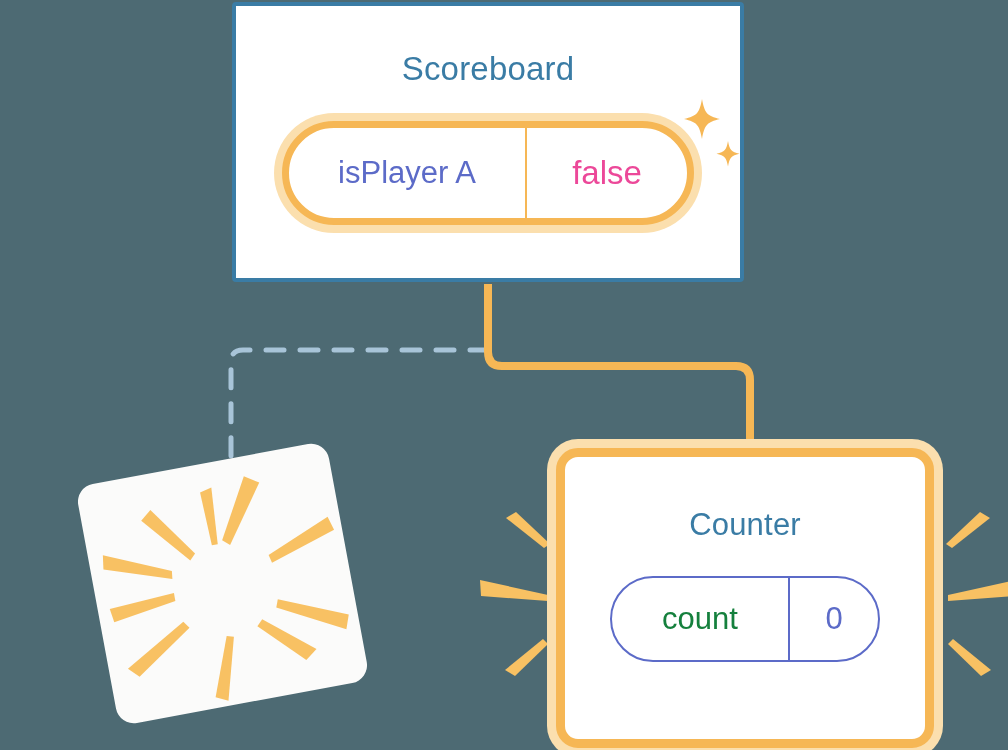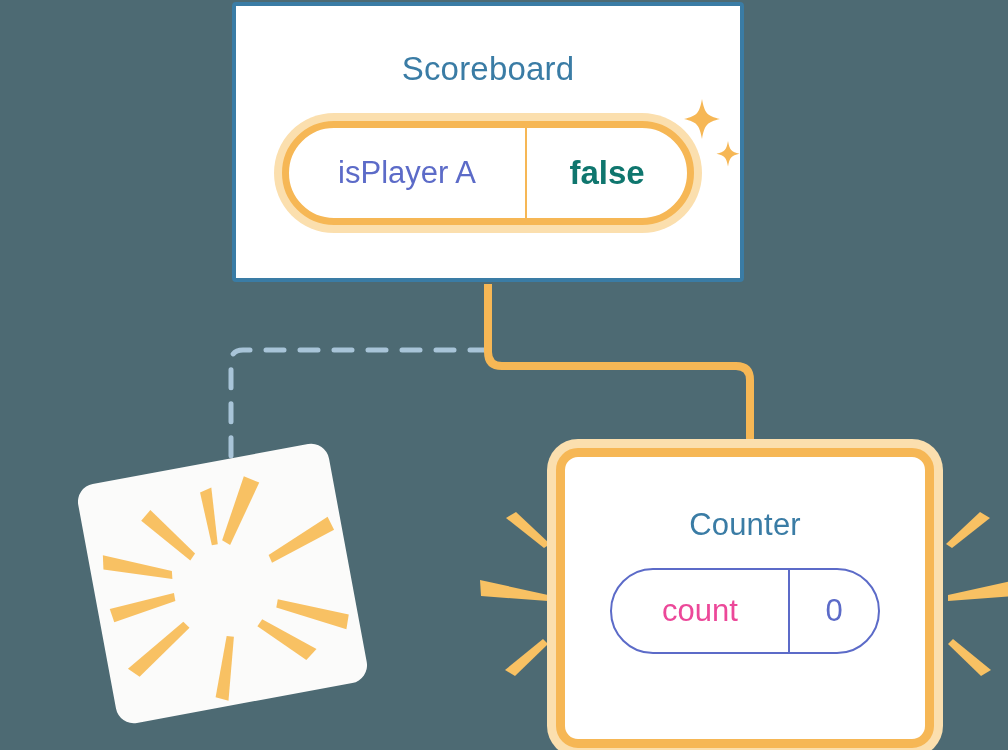--- a/index.html
+++ b/index.html
@@ -88,23 +88,23 @@
     background: #f6b755;
     flex: none;
   }
 
   .pill-hl .pill-val {
     display: flex;
     align-items: center;
     justify-content: center;
     padding: 0 28px;
     min-width: 160px;
-    color: #0f766e;
+    color: #ec4899;
     font-size: 33px;
-    font-weight: 700;
+    font-weight: 400;
     white-space: nowrap;
   }
 
   
   .sparkles {
     position: absolute;
     right: -52px;
     top: -24px;
     width: 72px;
     height: 78px;
@@ -117,20 +117,21 @@
     left: 556px; top: 448px;
     width: 378px; height: 300px;
     background: #ffffff;
     border: 9px solid #f6b755;
     border-radius: 22px;
     box-shadow: 0 0 0 9px #fbdfae;
     z-index: 3;
     display: flex;
     flex-direction: column;
     align-items: center;
+    gap: 8px;
   }
 
   .card-counter .card-title-blue {
     margin-top: 52px;
     font-size: 31px;
   }
 
   
   .pill-plain {
     display: flex;
@@ -141,21 +142,21 @@
     border: 2px solid #5c6bc8;
     border-radius: 43px;
   }
 
   .pill-plain .pill-key {
     display: flex;
     align-items: center;
     justify-content: center;
     padding: 0 30px;
     min-width: 176px;
-    color: #ec4899;
+    color: #15803d;
     font-size: 31px;
     white-space: nowrap;
   }
 
   .pill-plain .pill-div {
     width: 2px;
     background: #5c6bc8;
     flex: none;
   }
 

